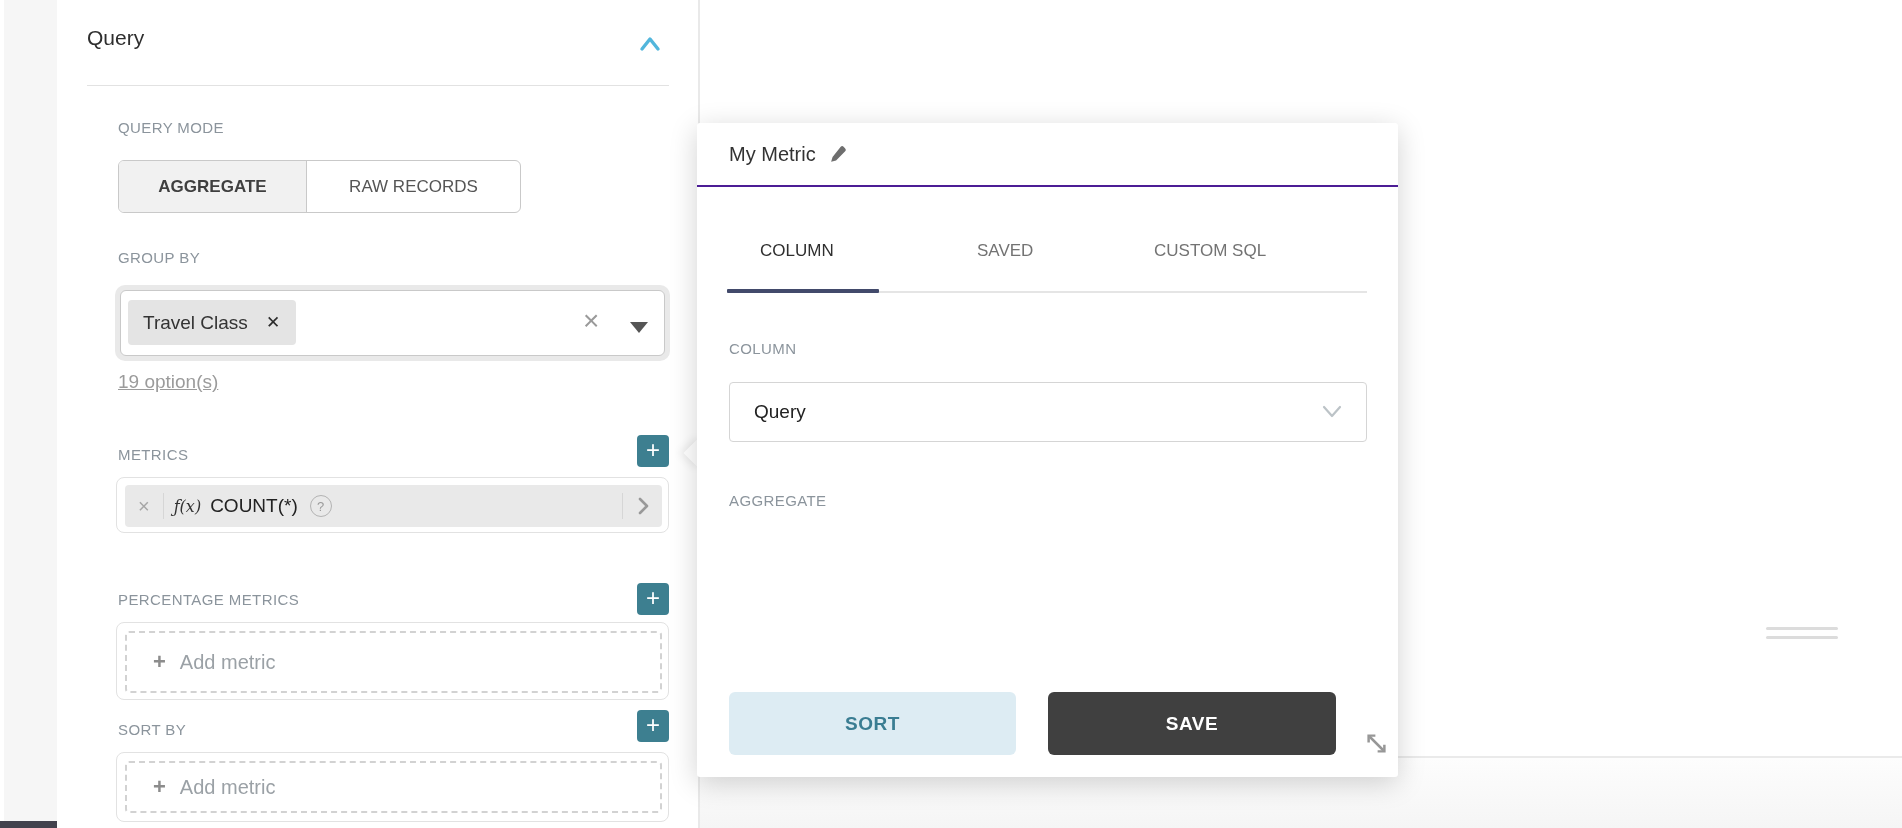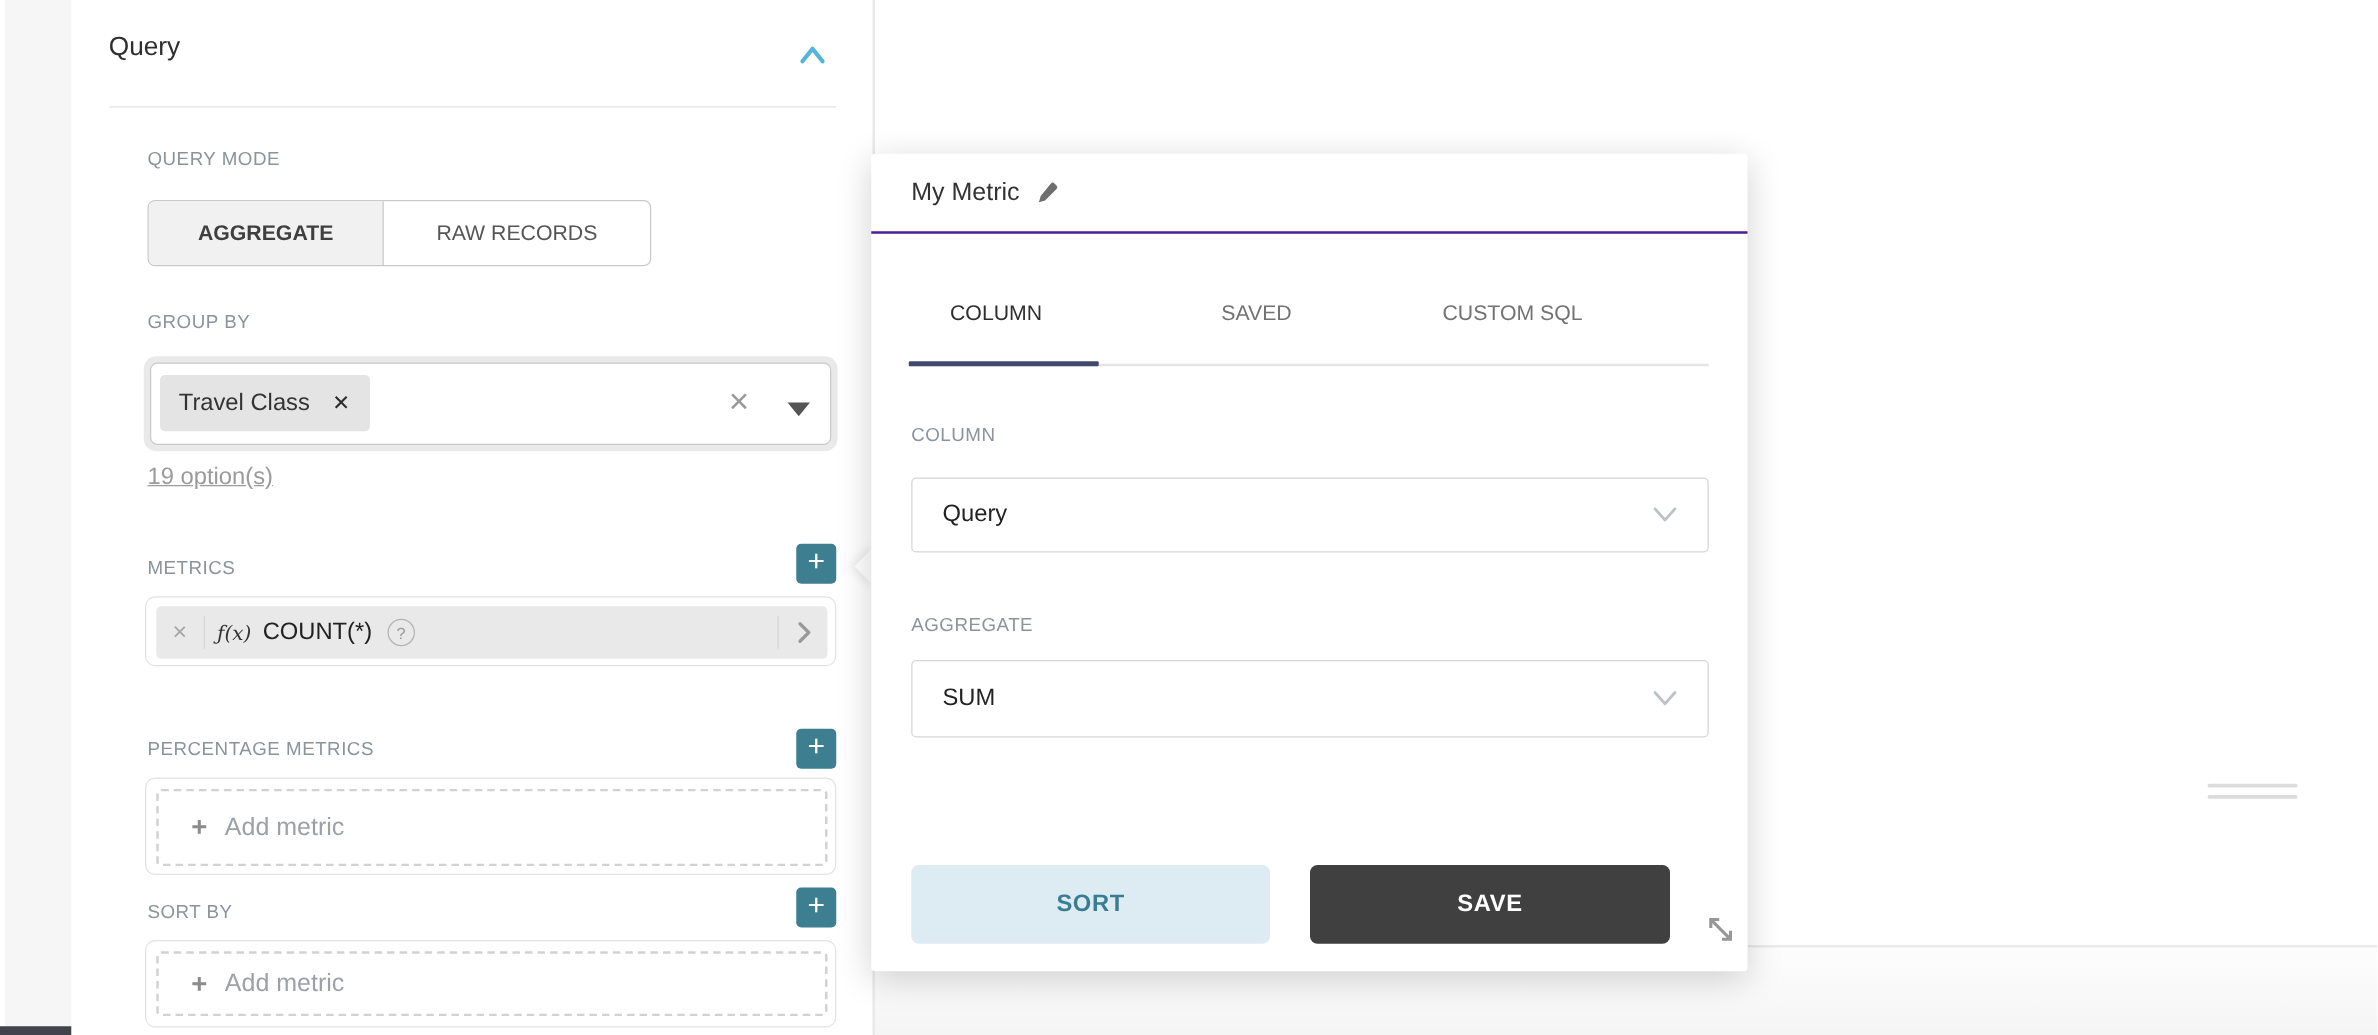--- a/index.html
+++ b/index.html
@@ -180,28 +180,20 @@
     <div class="select" style="top:259px;height:60px;">
       <span class="val">Query</span>
       <span class="chev">
         <svg width="24" height="18" viewBox="0 0 24 18">
           <polyline points="4,4 12,13 20,4" fill="none" stroke="#bcc3c7" stroke-width="2.2" stroke-linecap="round" stroke-linejoin="round"></polyline>
         </svg>
       </span>
     </div>
 
     <div class="pop-label" style="top:369px;">AGGREGATE</div>
-    <div class="select" style="top:405px;height:62px;">
-      <span class="val">SUM</span>
-      <span class="chev">
-        <svg width="24" height="18" viewBox="0 0 24 18">
-          <polyline points="4,4 12,13 20,4" fill="none" stroke="#bcc3c7" stroke-width="2.2" stroke-linecap="round" stroke-linejoin="round"></polyline>
-        </svg>
-      </span>
-    </div>
 
     <button class="btn close">SORT</button>
     <button class="btn save">SAVE</button>
 
     <svg class="resize" viewBox="0 0 24 24">
       <line x1="6" y1="6" x2="18" y2="18" stroke="#979797" stroke-width="2.2"></line>
       <polyline points="11,5 5,5 5,11" fill="none" stroke="#979797" stroke-width="2.2"></polyline>
       <polyline points="13,19 19,19 19,13" fill="none" stroke="#979797" stroke-width="2.2"></polyline>
     </svg>
   </div>

